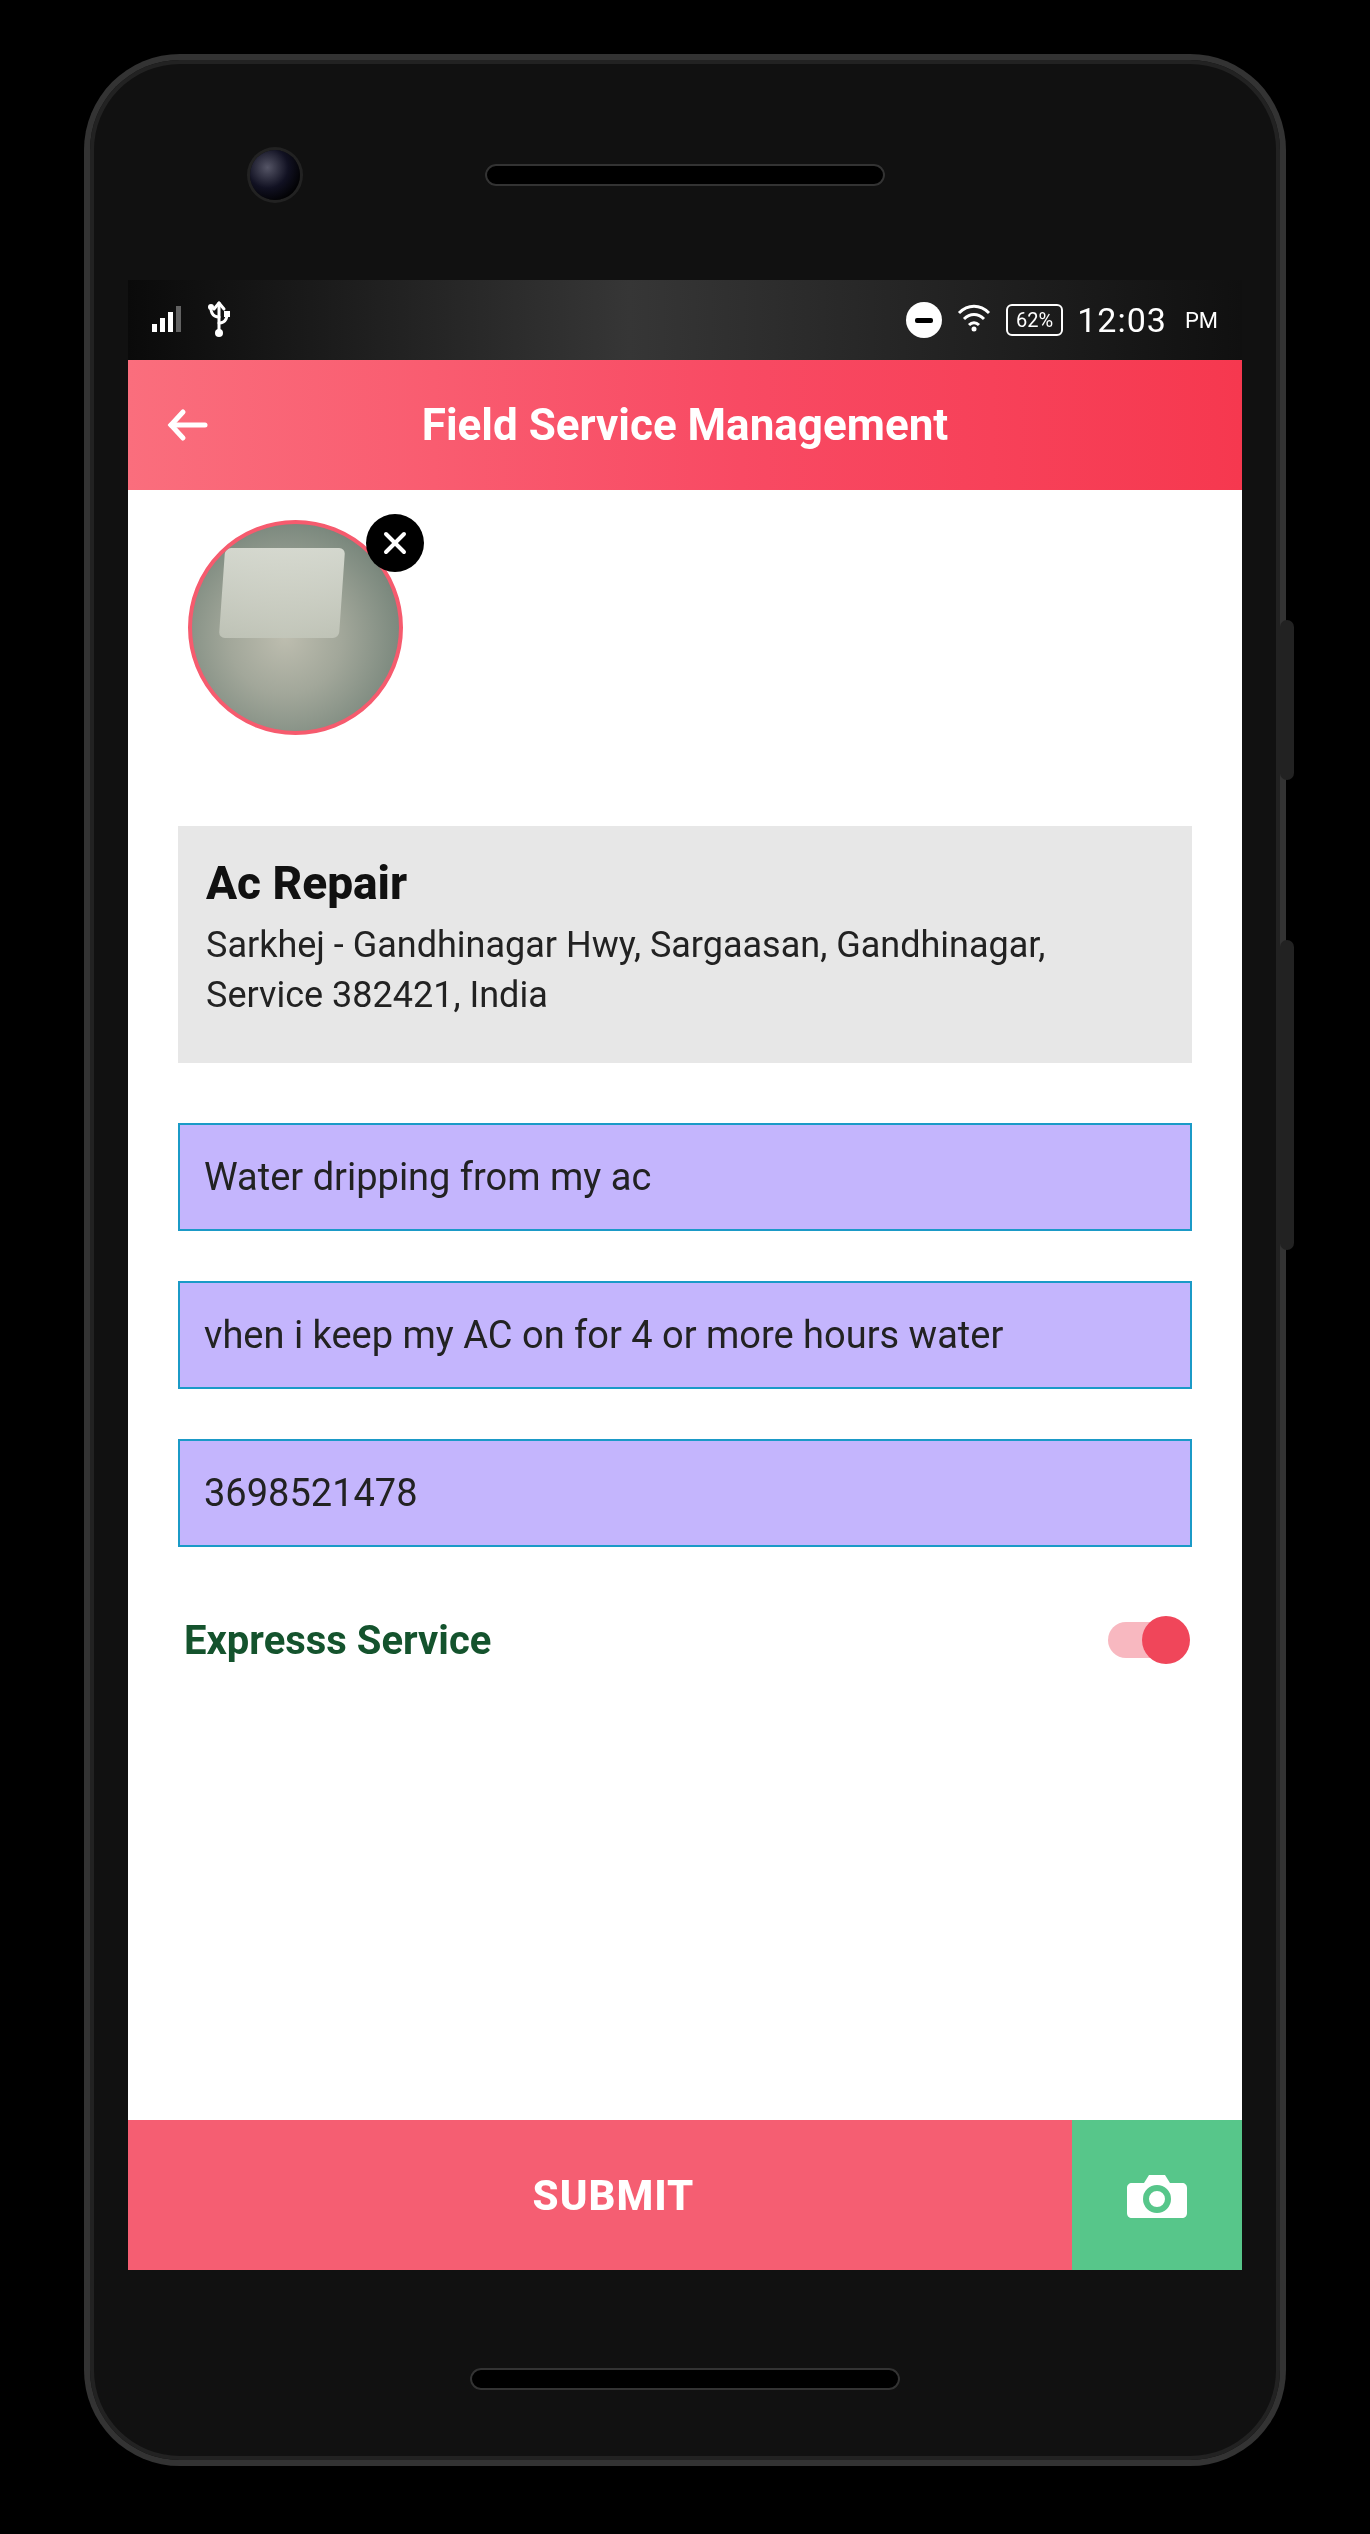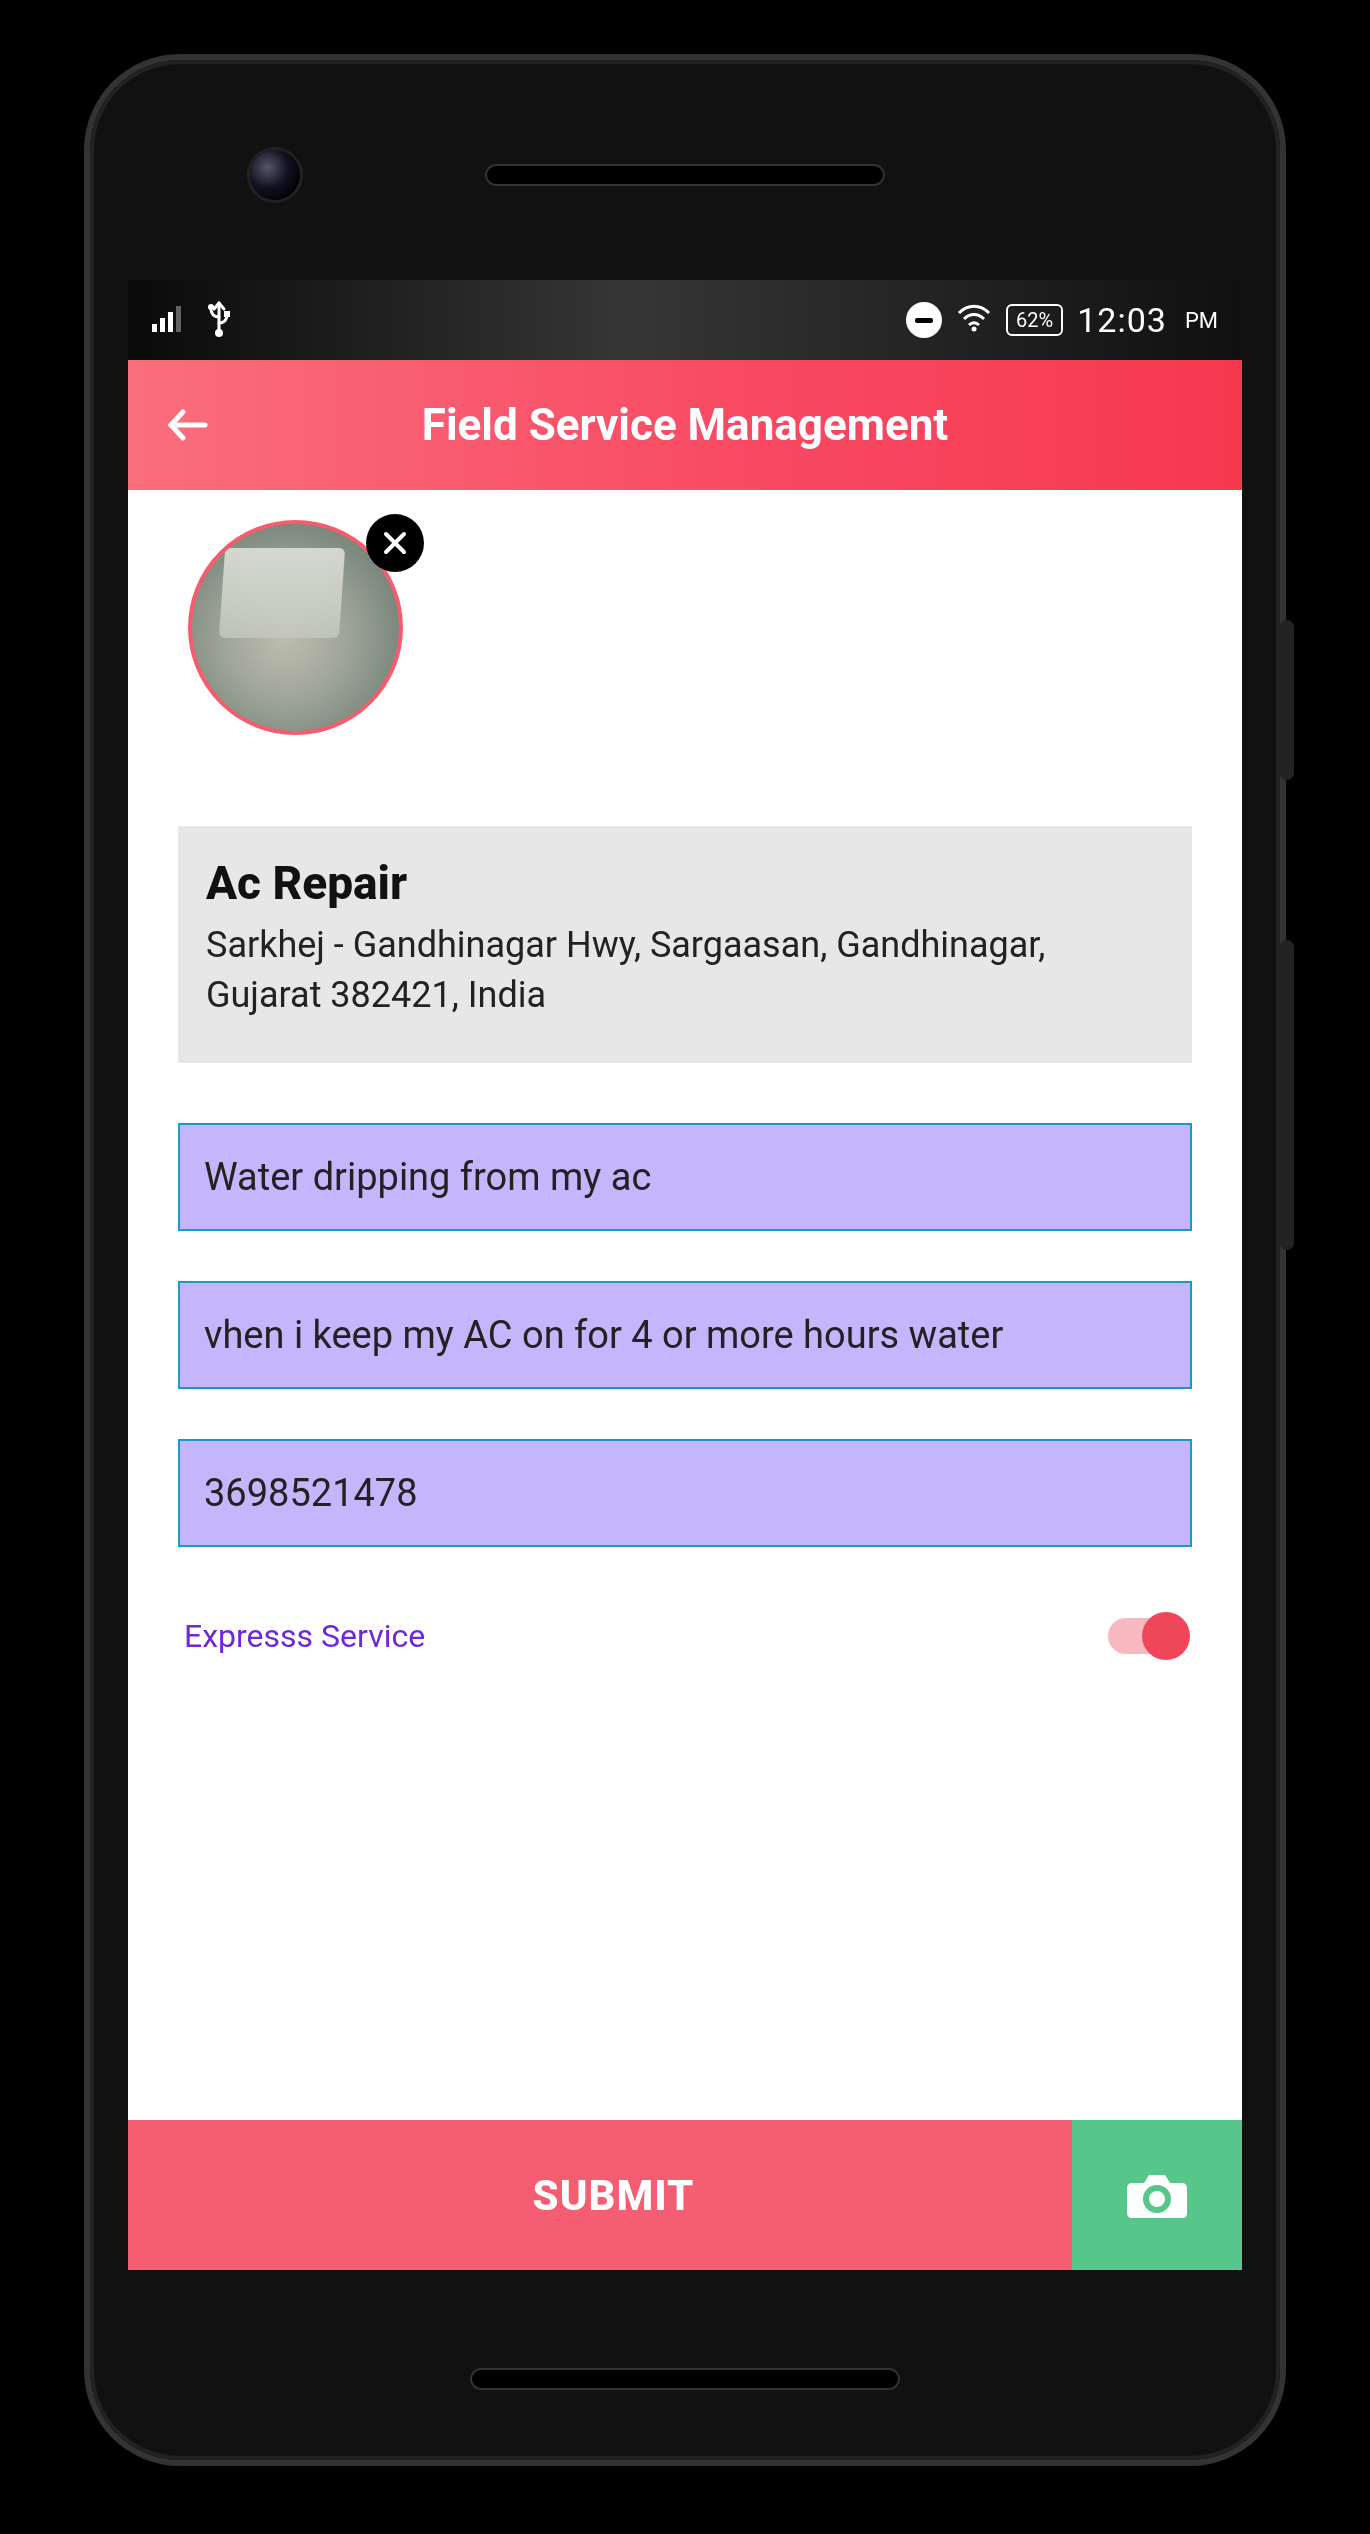--- a/index.html
+++ b/index.html
@@ -175,21 +175,21 @@
   }
   .field.first { margin-top: 60px; }
 
   .express-row {
     display: flex;
     align-items: center;
     justify-content: space-between;
     margin-top: 70px;
     padding: 0 6px 20px 6px;
   }
-  .express-label { font-size: 32px; font-weight: 400; color: #6d28d9; }
+  .express-label { font-size: 40px; font-weight: 700; color: #14532d; }
   .toggle {
     position: relative;
     width: 78px; height: 36px;
     background: #f8b8c0;
     border-radius: 20px;
     cursor: pointer;
   }
   .toggle-knob {
     position: absolute;
     right: -4px; top: -6px;
@@ -297,21 +297,21 @@
               <g stroke="#fff" stroke-width="4" stroke-linecap="round">
                 <path d="M6 6 L24 24"></path>
                 <path d="M24 6 L6 24"></path>
               </g>
             </svg>
         </div>
       </div>
 
       <div class="info-card">
         <div class="info-title">Ac Repair</div>
-        <div class="info-addr">Sarkhej - Gandhinagar Hwy, Sargaasan, Gandhinagar, Gujarat 382421, India</div>
+        <div class="info-addr">Sarkhej - Gandhinagar Hwy, Sargaasan, Gandhinagar, Service 382421, India</div>
       </div>
 
       <div class="field first">Water dripping from my ac</div>
       <div class="field">vhen i keep my AC on for 4 or more hours water</div>
       <div class="field">3698521478</div>
 
       <div class="express-row">
         <div class="express-label">Expresss Service</div>
         <div class="toggle">
           <div class="toggle-knob"></div>

